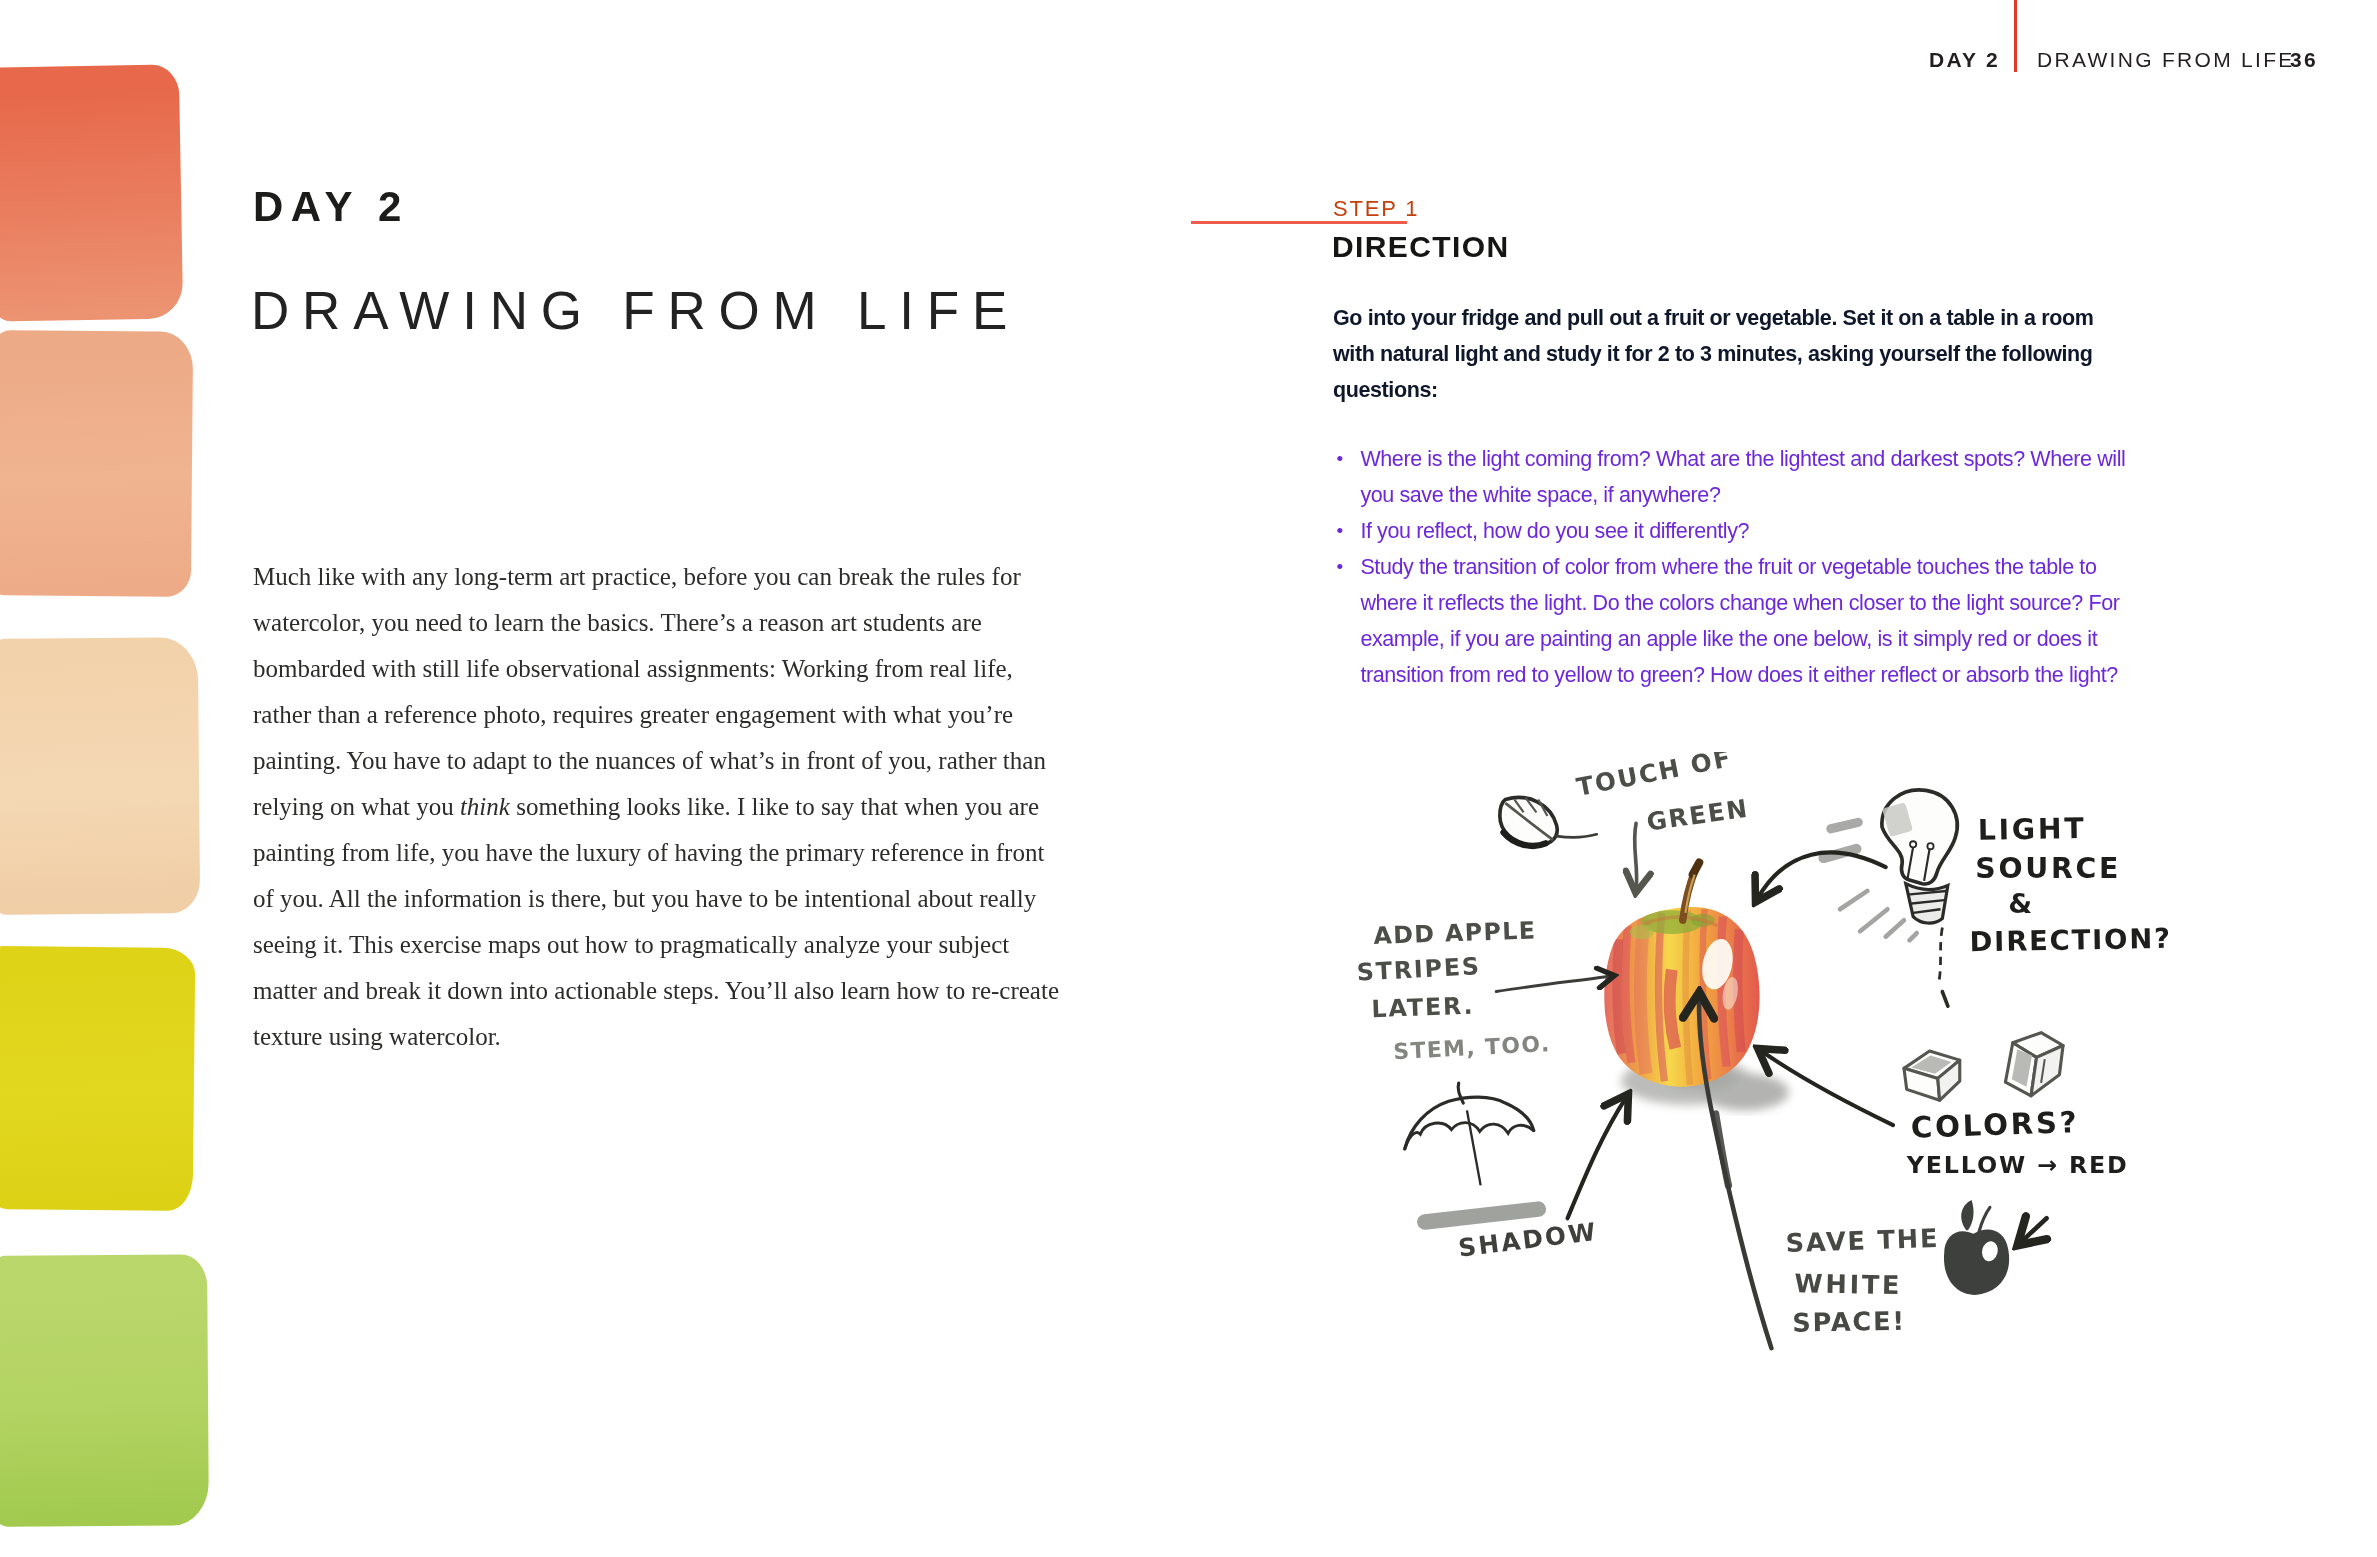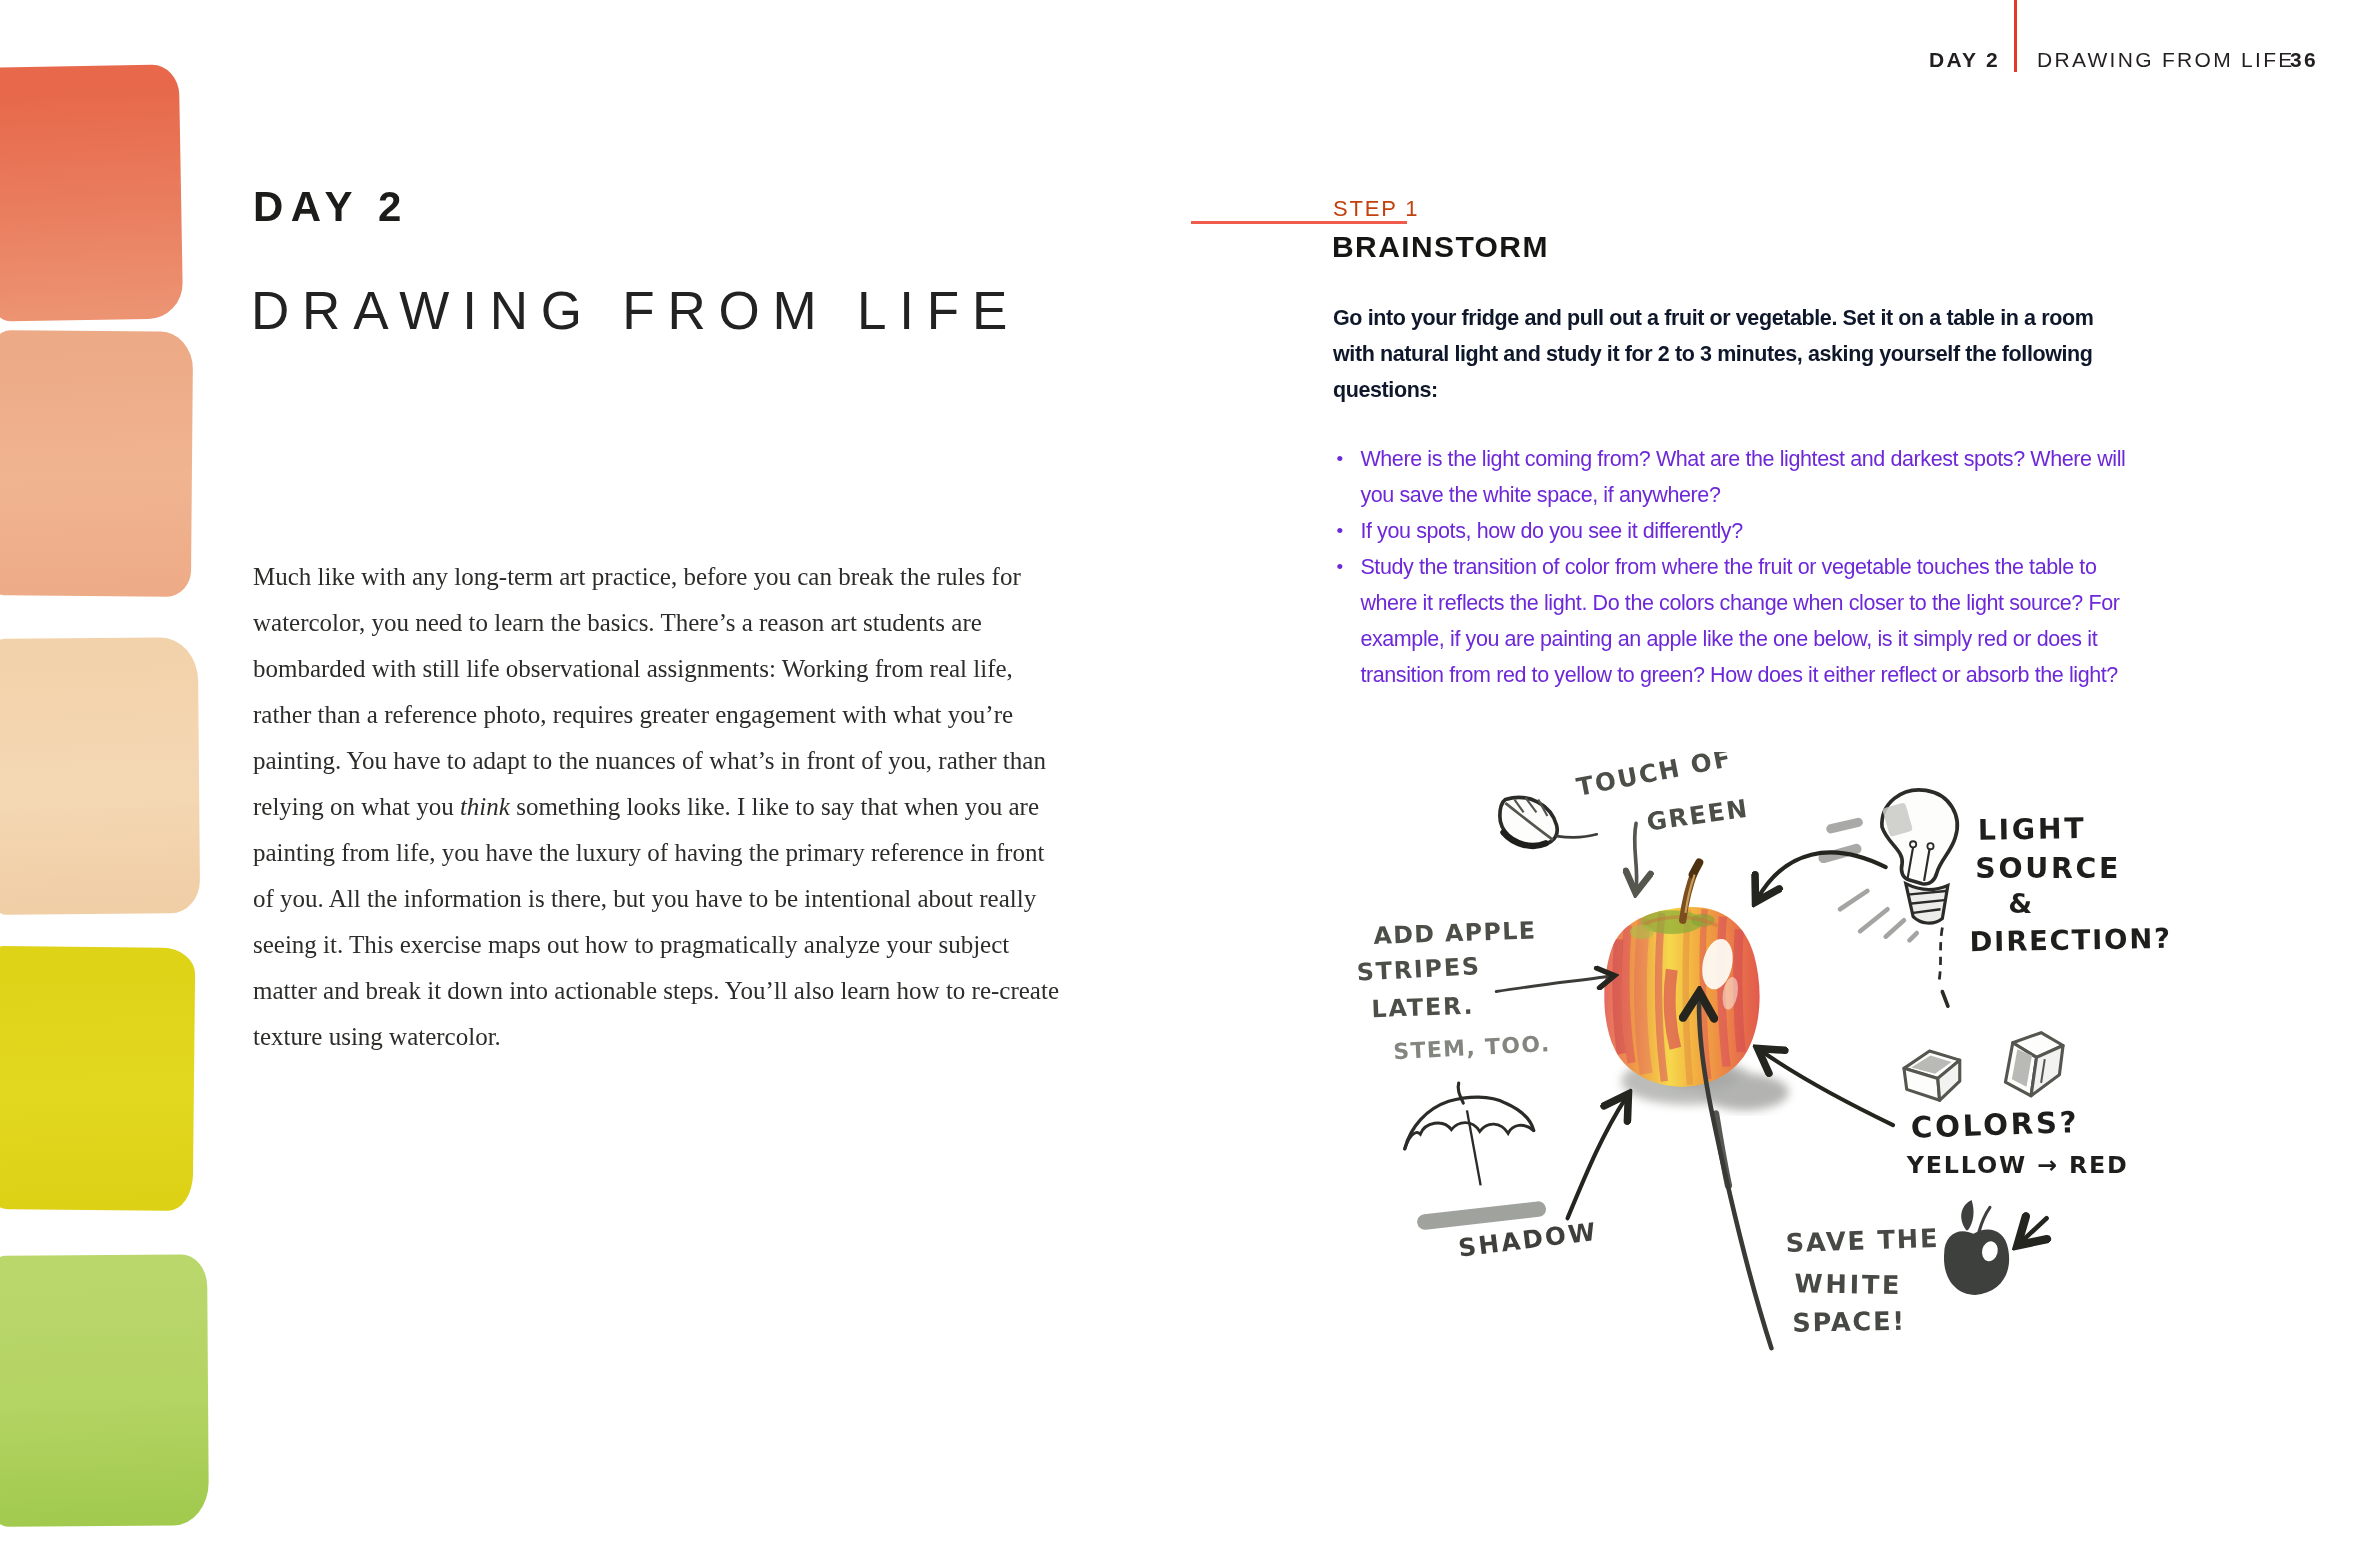--- a/index.html
+++ b/index.html
@@ -58,25 +58,25 @@
 <div class="rh-rule" style="background: rgb(229, 55, 44);"></div>
 <div class="runhead rh-title">DRAWING FROM LIFE</div>
 <div class="runhead rh-page">36</div>
 
 <div class="kicker">DAY 2</div>
 <div class="big-title">DRAWING FROM LIFE</div>
 <p class="body-para"><span>Much like with any long-term art practice, before you can break the rules for watercolor, you need to learn the basics. There’s a reason art students are bombarded with still life observational assignments: Working from real life, rather than a reference photo, requires greater engagement with what you’re painting. You have to adapt to the nuances of what’s in front of you, rather than relying on what you </span><em>think</em><span> something looks like. I like to say that when you are painting from life, you have the luxury of having the primary reference in front of you. All the information is there, but you have to be intentional about really seeing it. This exercise maps out how to pragmatically analyze your subject matter and break it down into actionable steps. You’ll also learn how to re-create texture using watercolor.</span></p>
 
 <div class="step-rule" style="background: rgb(239, 92, 75);"></div>
 <div class="step-label">STEP 1</div>
-<div class="step-title">BRAINSTORM</div>
+<div class="step-title">DIRECTION</div>
 <div class="step-intro">Go into your fridge and pull out a fruit or vegetable. Set it on a table in a room with natural light and study it for 2 to 3 minutes, asking yourself the following questions:</div>
 <ul class="q-list">
   <li>Where is the light coming from? What are the lightest and darkest spots? Where will you save the white space, if anywhere?</li>
-  <li>If you spots, how do you see it differently?</li>
+  <li>If you reflect, how do you see it differently?</li>
   <li>Study the transition of color from where the fruit or vegetable touches the table to where it reflects the light. Do the colors change when closer to the light source? For example, if you are painting an apple like the one below, is it simply red or does it transition from red to yellow to green? How does it either reflect or absorb the light?</li>
 </ul>
 
 <svg class="diagram" viewBox="0 0 980 665">
   <defs>
     <marker id="mB" viewBox="0 0 12 12" refX="8.5" refY="6" markerWidth="8.5" markerHeight="8.5" orient="auto-start-reverse">
       <path d="M2 1.2 L10 6 L2 10.8" fill="none" stroke="#24251f" stroke-width="2.6" stroke-linecap="round"></path>
     </marker>
     <marker id="mG" viewBox="0 0 12 12" refX="8.5" refY="6" markerWidth="8.5" markerHeight="8.5" orient="auto-start-reverse">
       <path d="M2 1.2 L10 6 L2 10.8" fill="none" stroke="#55574f" stroke-width="2.6" stroke-linecap="round"></path>

